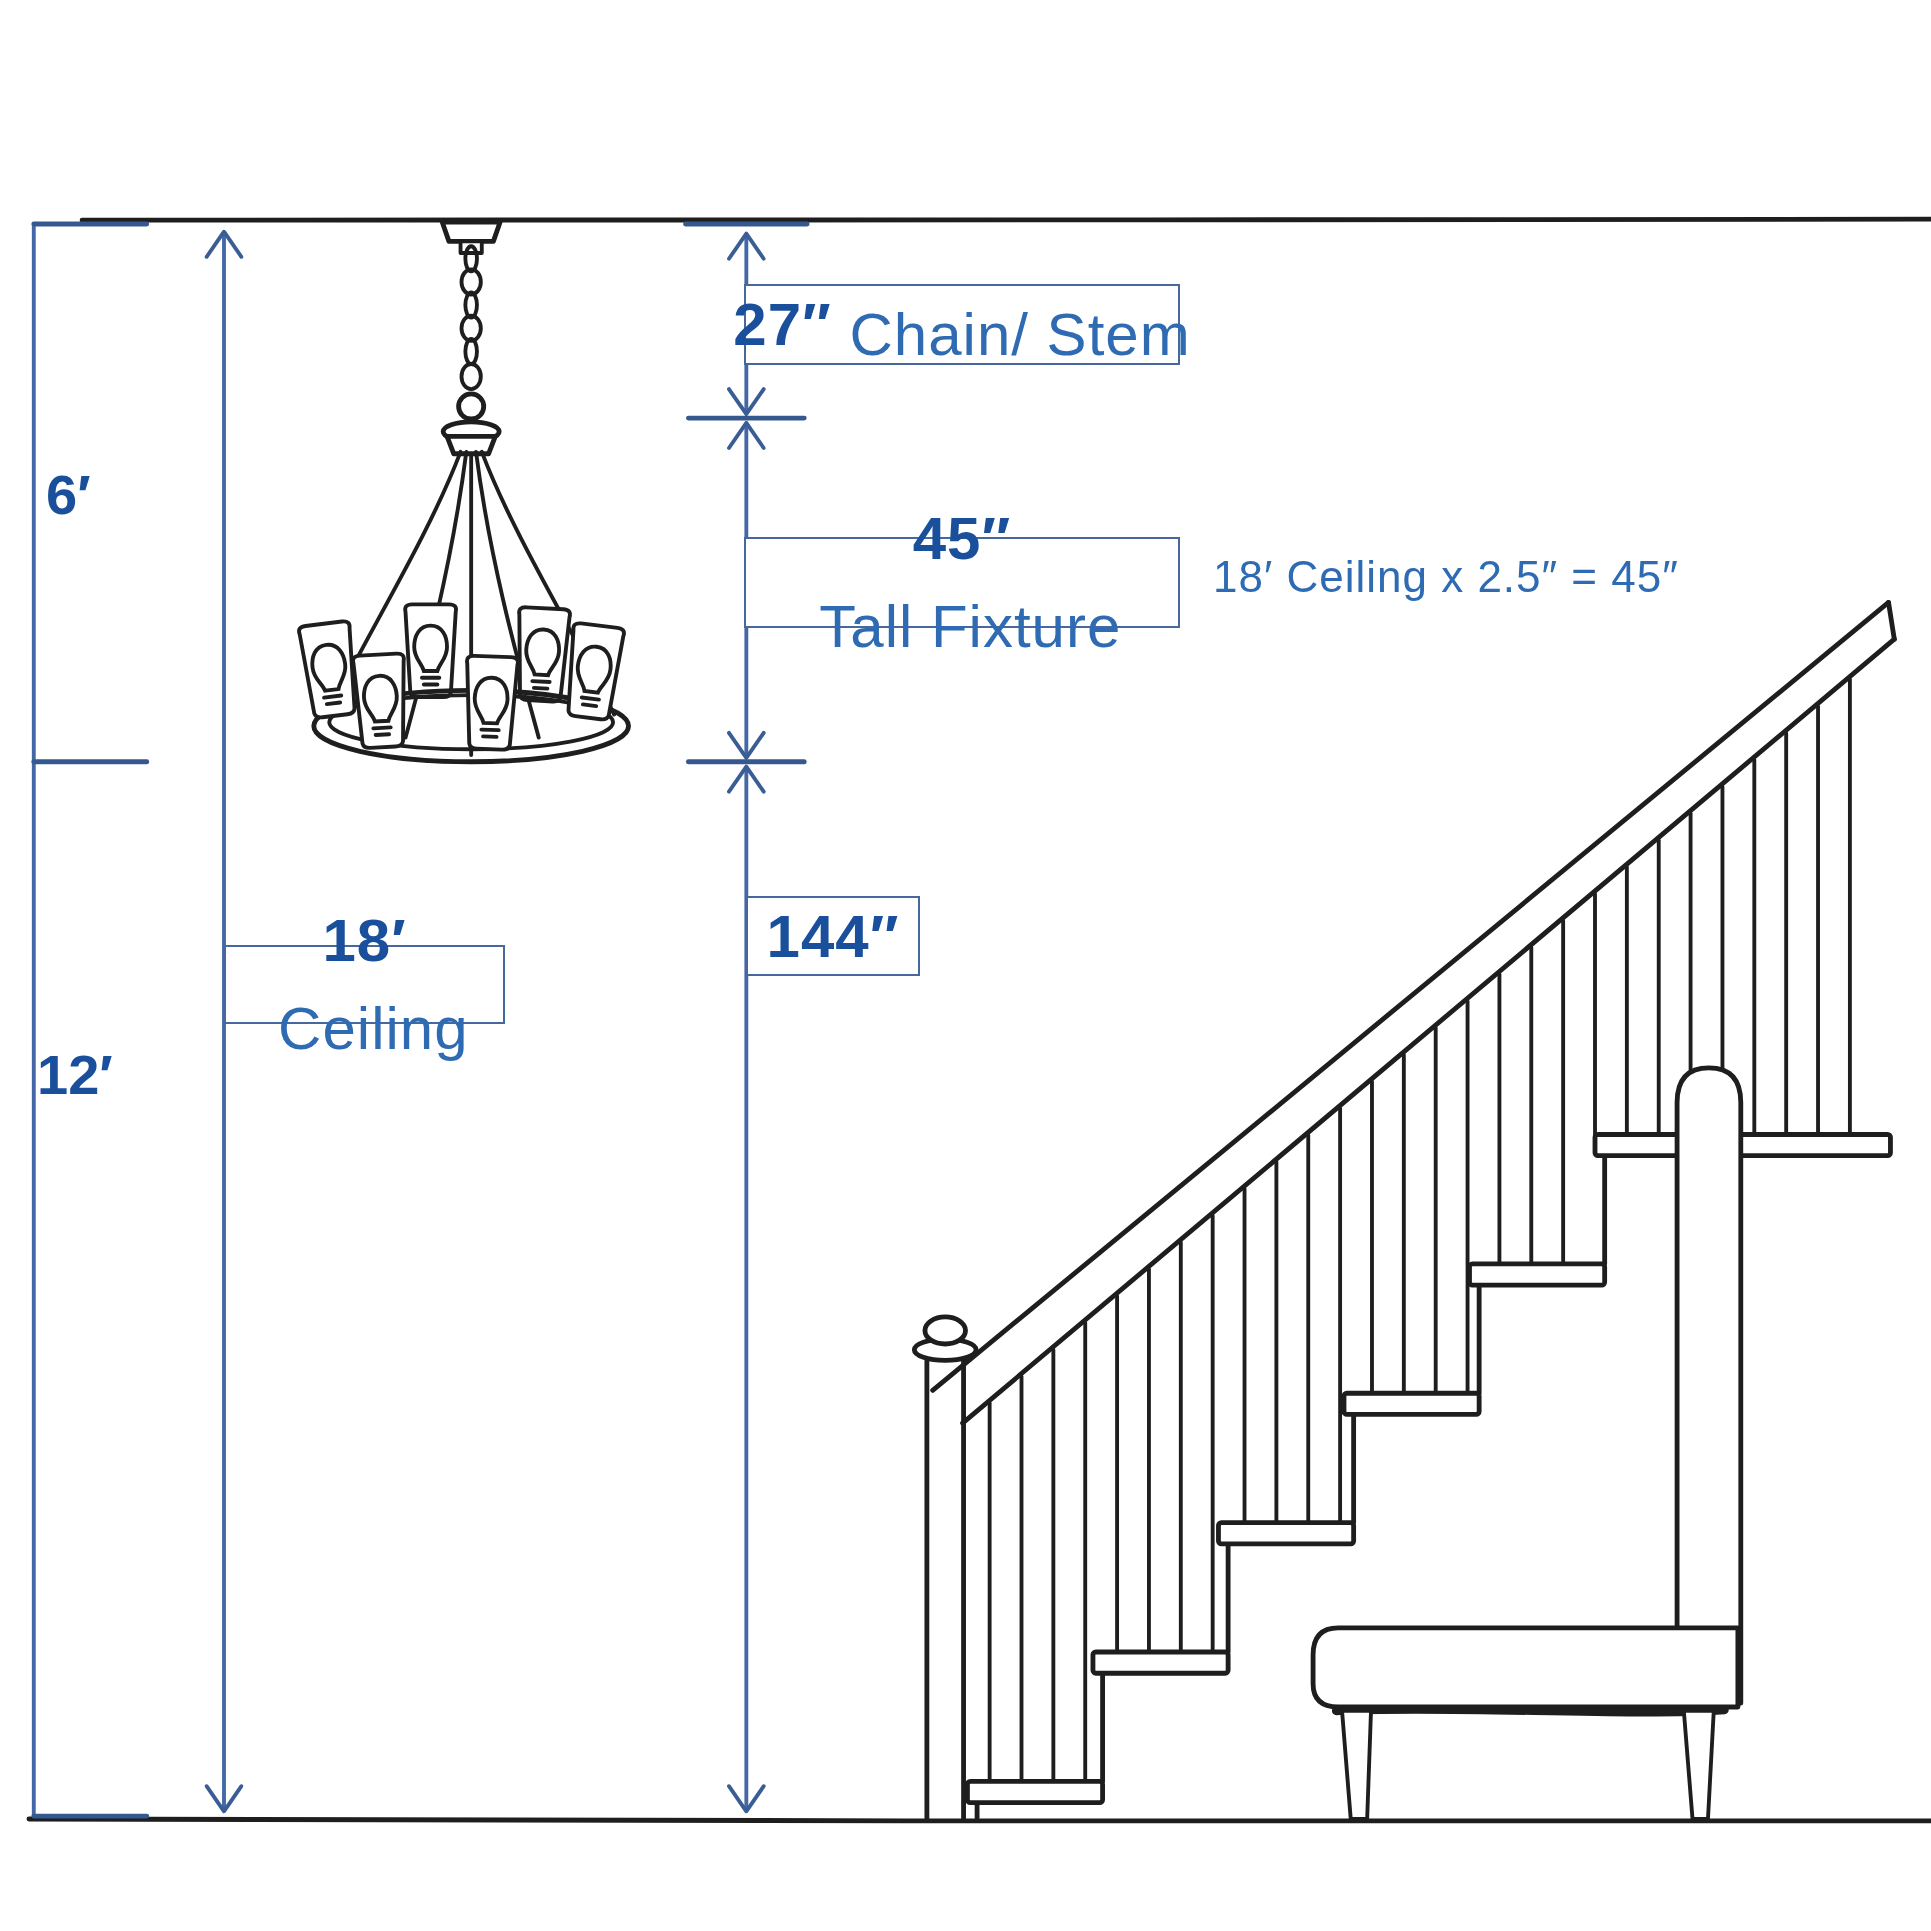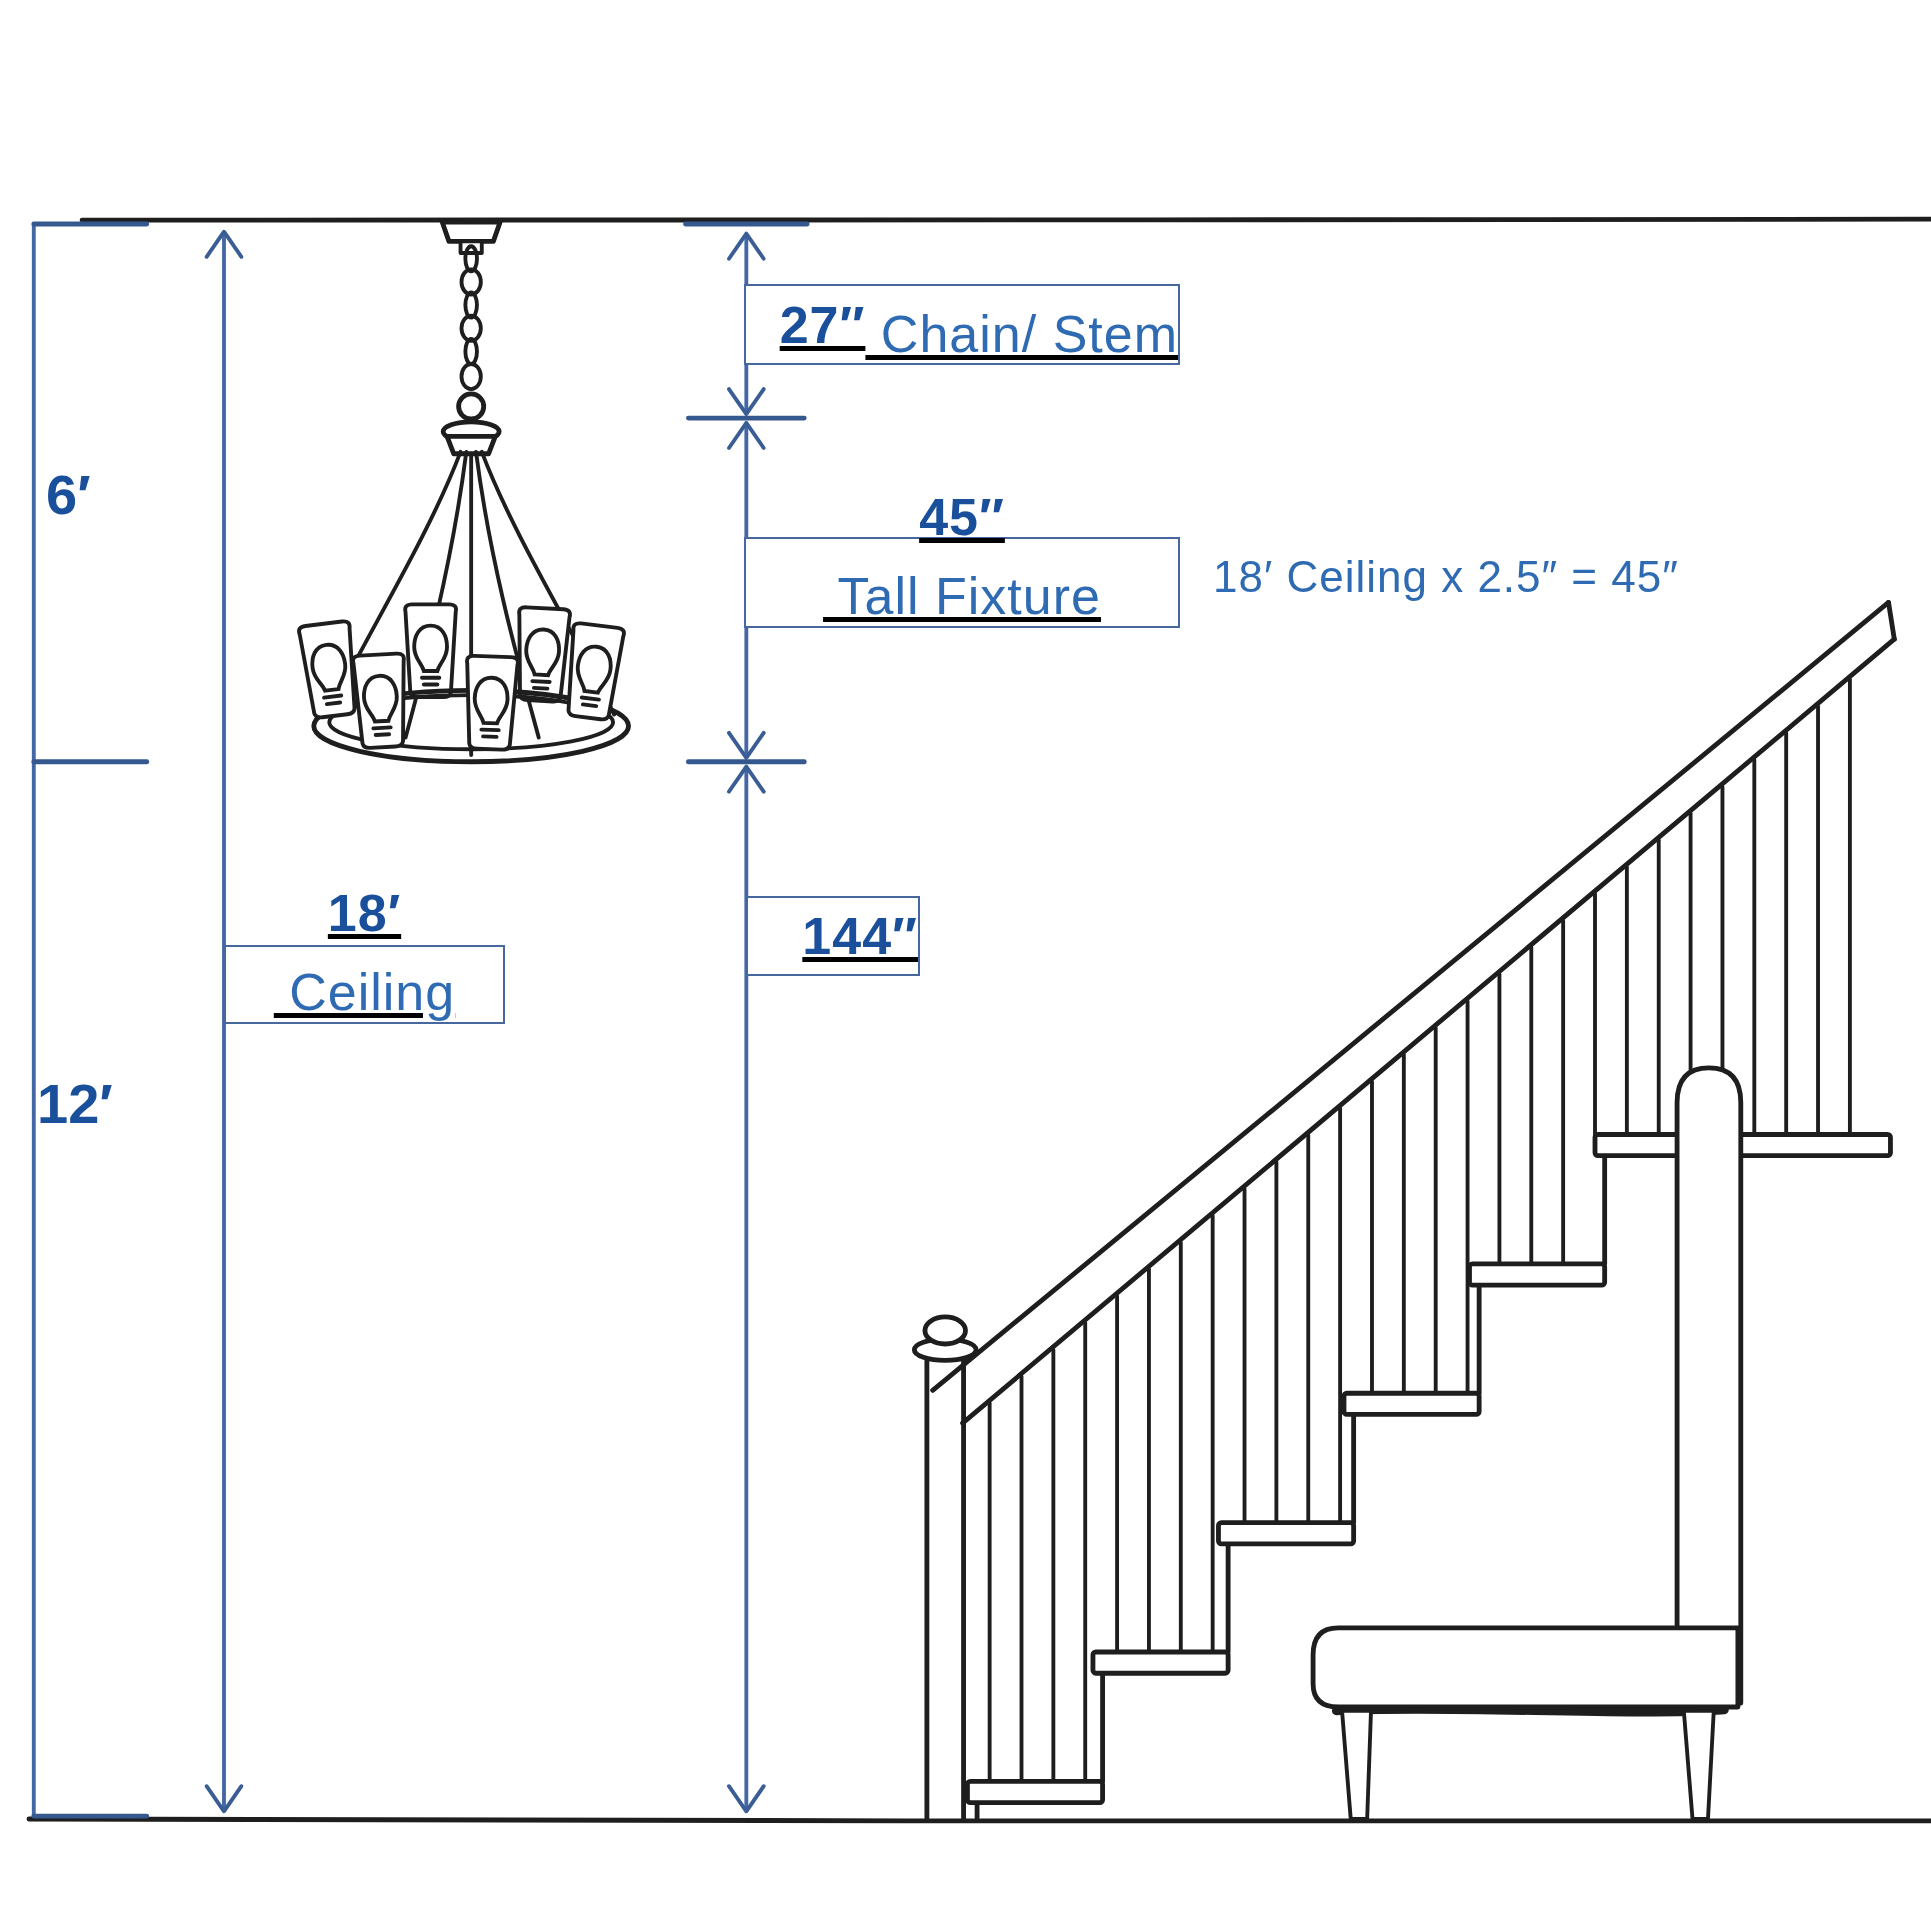--- a/index.html
+++ b/index.html
@@ -10,22 +10,22 @@
   .k{stroke:#1e1e1e;fill:none;stroke-width:5;stroke-linecap:round;stroke-linejoin:round;}
   .k4{stroke:#1e1e1e;fill:none;stroke-width:4;stroke-linecap:round;}
   .kf{stroke:#1e1e1e;fill:#ffffff;stroke-width:5;stroke-linejoin:round;}
   .kf4{stroke:#1e1e1e;fill:#ffffff;stroke-width:4;stroke-linejoin:round;}
   
   .b{stroke:#4468a6;fill:none;stroke-width:4;stroke-linecap:round;}
   .bt{stroke:#35598f;fill:none;stroke-width:5;stroke-linecap:round;}
   .bc{stroke:#3a5d95;fill:none;stroke-width:4;stroke-linecap:round;stroke-linejoin:round;}
   
   .dimbox{position:absolute;background:#ffffff;border:2.9px solid #47689e;
-          display:flex;align-items:center;justify-content:flex-end;
-          font-size:52px;letter-spacing:1px;white-space:pre;text-decoration:underline;}
+          display:flex;align-items:center;justify-content:center;
+          font-size:60px;letter-spacing:1px;white-space:pre;}
   .dimbox .val{font-weight:bold;color:#1a4f9c;}
   .dimbox .lab{color:#2e6bb2;margin-top:19px;}
   .freetext{position:absolute;font-size:44px;color:#2e6bb2;white-space:pre;letter-spacing:1px;}
   .walllab{position:absolute;font-size:56px;font-weight:bold;color:#1a4f9c;white-space:pre;}
 </style>
 </head>
 <body>
 
 <div class="stage">
 
@@ -168,21 +168,21 @@
     <use href="#chevUp" class="bc" transform="translate(773,242)"></use>
     <use href="#chevDown" class="bc" transform="translate(773,429)"></use>
     <use href="#chevUp" class="bc" transform="translate(773,438)"></use>
     <use href="#chevDown" class="bc" transform="translate(773,785)"></use>
     <use href="#chevUp" class="bc" transform="translate(773,794)"></use>
     <use href="#chevDown" class="bc" transform="translate(773,1876)"></use>
   </g>
 </svg>
 
 <div class="walllab" style="left:46px;top:462px;">6′</div>
-<div class="walllab" style="left:37px;top:1071px;">12′</div>
+<div class="walllab" style="left:37px;top:1042px;">12′</div>
 
 <div class="dimbox" style="left:744px;top:284px;width:432px;height:77px;">
   <span class="val">27″</span><span class="lab"> Chain/ Stem</span>
 </div>
 
 <div class="dimbox" style="left:744px;top:537px;width:432px;height:87px;flex-direction:column;">
   <span class="val">45″</span><span class="lab"> Tall Fixture</span>
 </div>
 
 <div class="freetext" style="left:1213px;top:552px;">18′ Ceiling x 2.5″ = 45″</div>

